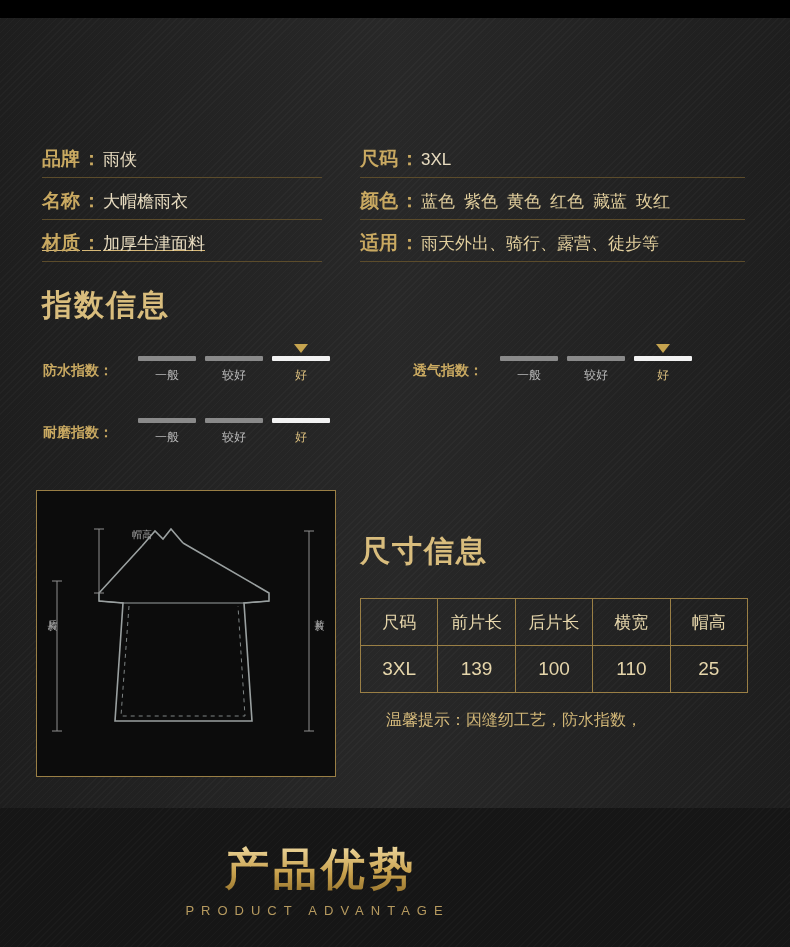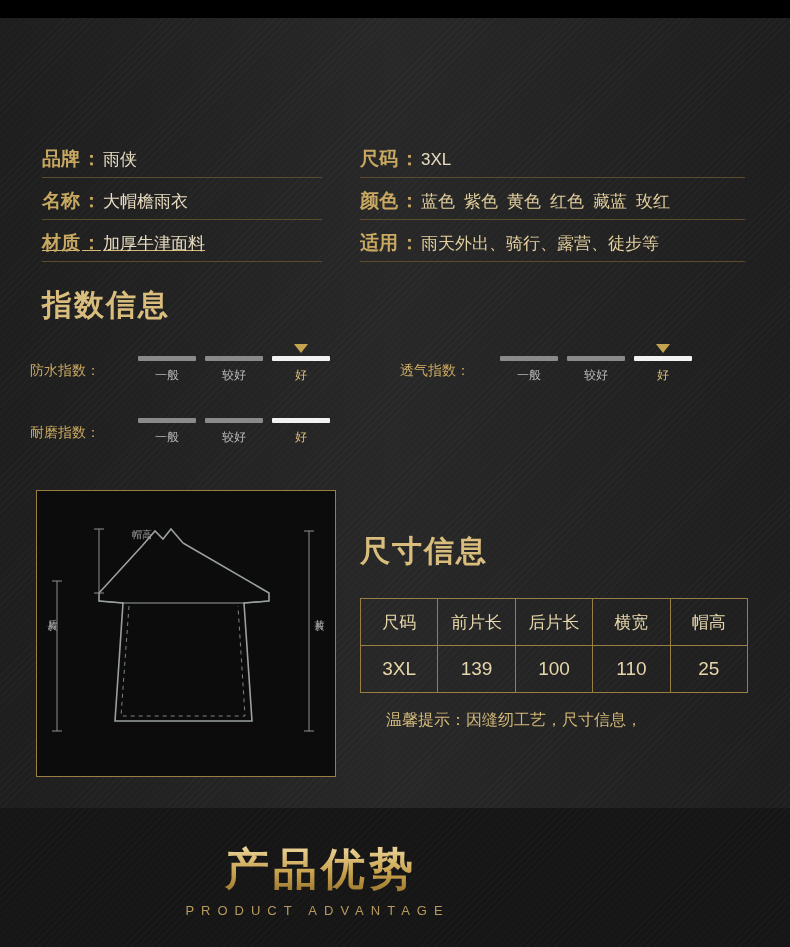--- a/index.html
+++ b/index.html
@@ -109,23 +109,24 @@
 
   .color-list span { margin-right: 9px; }
   .color-list span:last-child { margin-right: 0; font-family: Liberation Mono, monospace; }
 
   
   .meter-group { position: absolute; }
   .meter-label {
     position: absolute;
     font-size: 14px;
     color: #c9a961;
-    font-weight: normal;
+    font-weight: bold;
     white-space: nowrap;
     top: 14px;
+    margin-left: 13px;
   }
   .meter-steps {
     position: absolute;
     display: flex;
     gap: 9px;
     top: 8px;
   }
   .step { width: 58px; text-align: center; position: relative; }
   .step .bar {
     height: 5px;
@@ -389,21 +390,21 @@
           <td>3XL</td>
           <td>139</td>
           <td>100</td>
           <td>110</td>
           <td>25</td>
         </tr>
       </tbody>
     </table>
 
     <div id="tips">
-      <span class="tips-head">温馨提示：</span><span>因缝纫工艺，尺寸信息，</span><br>
+      <span class="tips-head">温馨提示：</span><span>因缝纫工艺，防水指数，</span><br>
     </div>
 
   </div>
 
   <div class="bottombar"></div>
   <div id="footer-title">产品优势</div>
   <div id="footer-sub">PRODUCT ADVANTAGE</div>
 
 </div>
 

